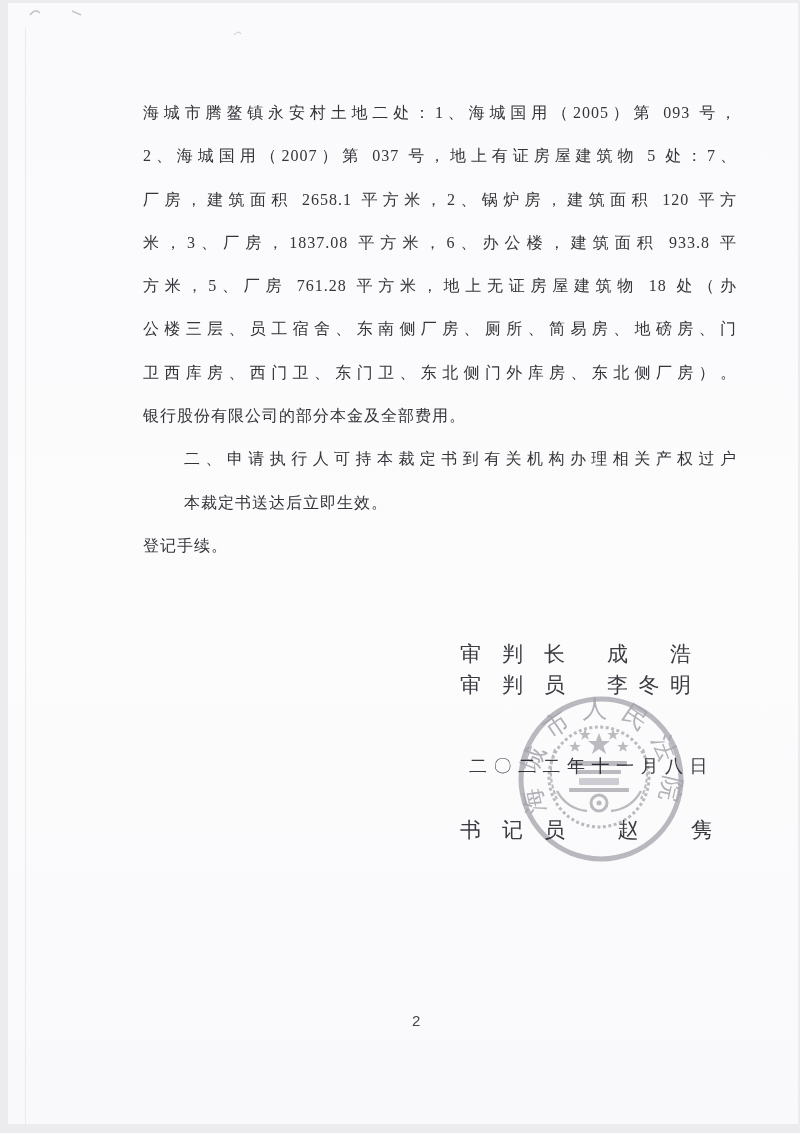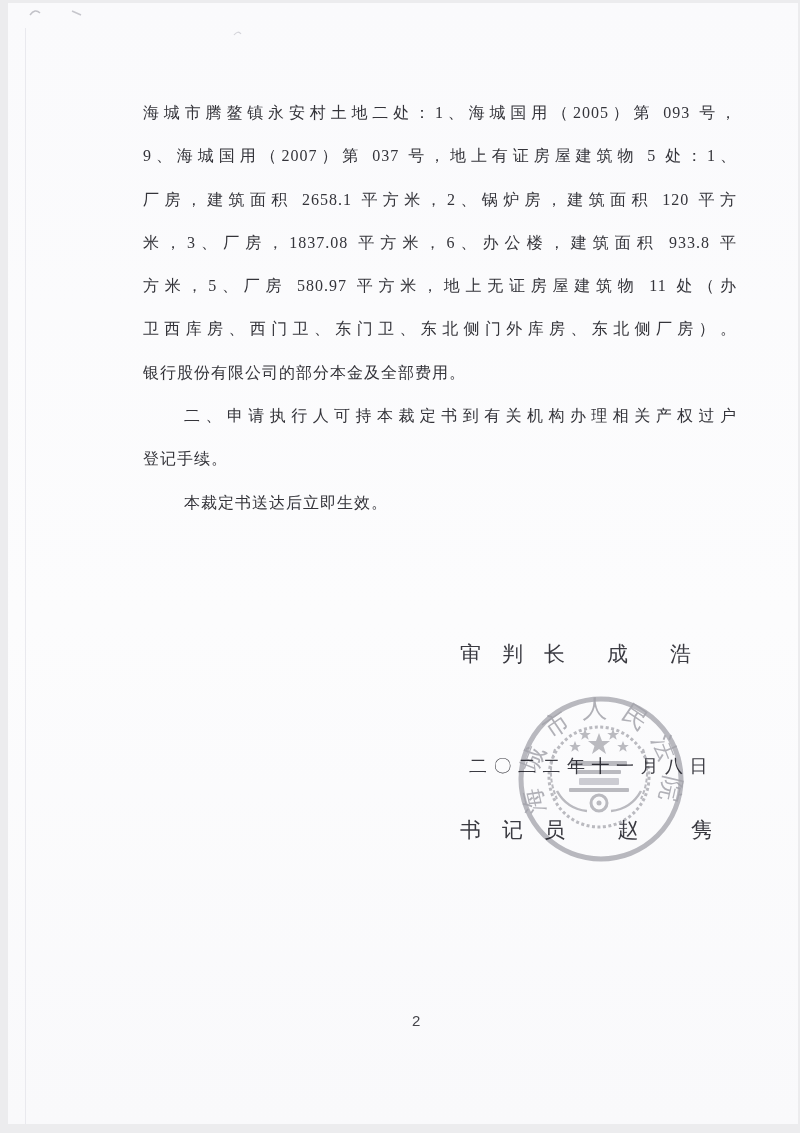--- a/index.html
+++ b/index.html
@@ -93,33 +93,35 @@
   <div class="page">
 
     <svg class="artifacts" width="260" height="60">
       <path d="M 22 12 q 5 -7 10 -2" stroke="#c2c2c8" stroke-width="1.5" fill="none"></path>
       <path d="M 64 8 l 9 4" stroke="#c6c6cc" stroke-width="1.5" fill="none"></path>
       <path d="M 226 32 q 4 -5 7 -1" stroke="#d4d4da" stroke-width="1.2" fill="none"></path>
     </svg>
 
     <div class="body-text">
       <div class="bline j">海城市腾鳌镇永安村土地二处：1、海城国用（2005）第 093 号，</div>
-      <div class="bline j">9、海城国用（2007）第 037 号，地上有证房屋建筑物 5 处：1、</div>
+      <div class="bline j">2、海城国用（2007）第 037 号，地上有证房屋建筑物 5 处：7、</div>
       <div class="bline j">厂房，建筑面积 2658.1 平方米，2、锅炉房，建筑面积 120 平方</div>
       <div class="bline j">米，3、厂房，1837.08 平方米，6、办公楼，建筑面积 933.8 平</div>
-      <div class="bline j">方米，5、厂房 580.97 平方米，地上无证房屋建筑物 11 处（办</div>
+      <div class="bline j">方米，5、厂房 761.28 平方米，地上无证房屋建筑物 18 处（办</div>
+      <div class="bline j">公楼三层、员工宿舍、东南侧厂房、厕所、简易房、地磅房、门</div>
       <div class="bline j">卫西库房、西门卫、东门卫、东北侧门外库房、东北侧厂房）。</div>
       <div class="bline">银行股份有限公司的部分本金及全部费用。</div>
       <div class="bline j ind">二、申请执行人可持本裁定书到有关机构办理相关产权过户</div>
+      <div class="bline ind">本裁定书送达后立即生效。</div>
       <div class="bline">登记手续。</div>
-      <div class="bline ind">本裁定书送达后立即生效。</div>
     </div>
 
     <div class="sig-block">
       <div class="sig-line">审　判　长　　成　　浩</div>
+      <div class="sig-line">审　判　员　　李 冬 明</div>
     </div>
 
     <div class="date-line">二〇二二年十一月八日</div>
 
     <div class="clerk-line">书　记　员　　 赵　　 隽</div>
 
     <svg class="seal" viewBox="0 0 176 176">
 
       <circle cx="88" cy="88" r="80" fill="none" stroke="#9a9aa2" stroke-width="5" opacity="0.8"></circle>
 

